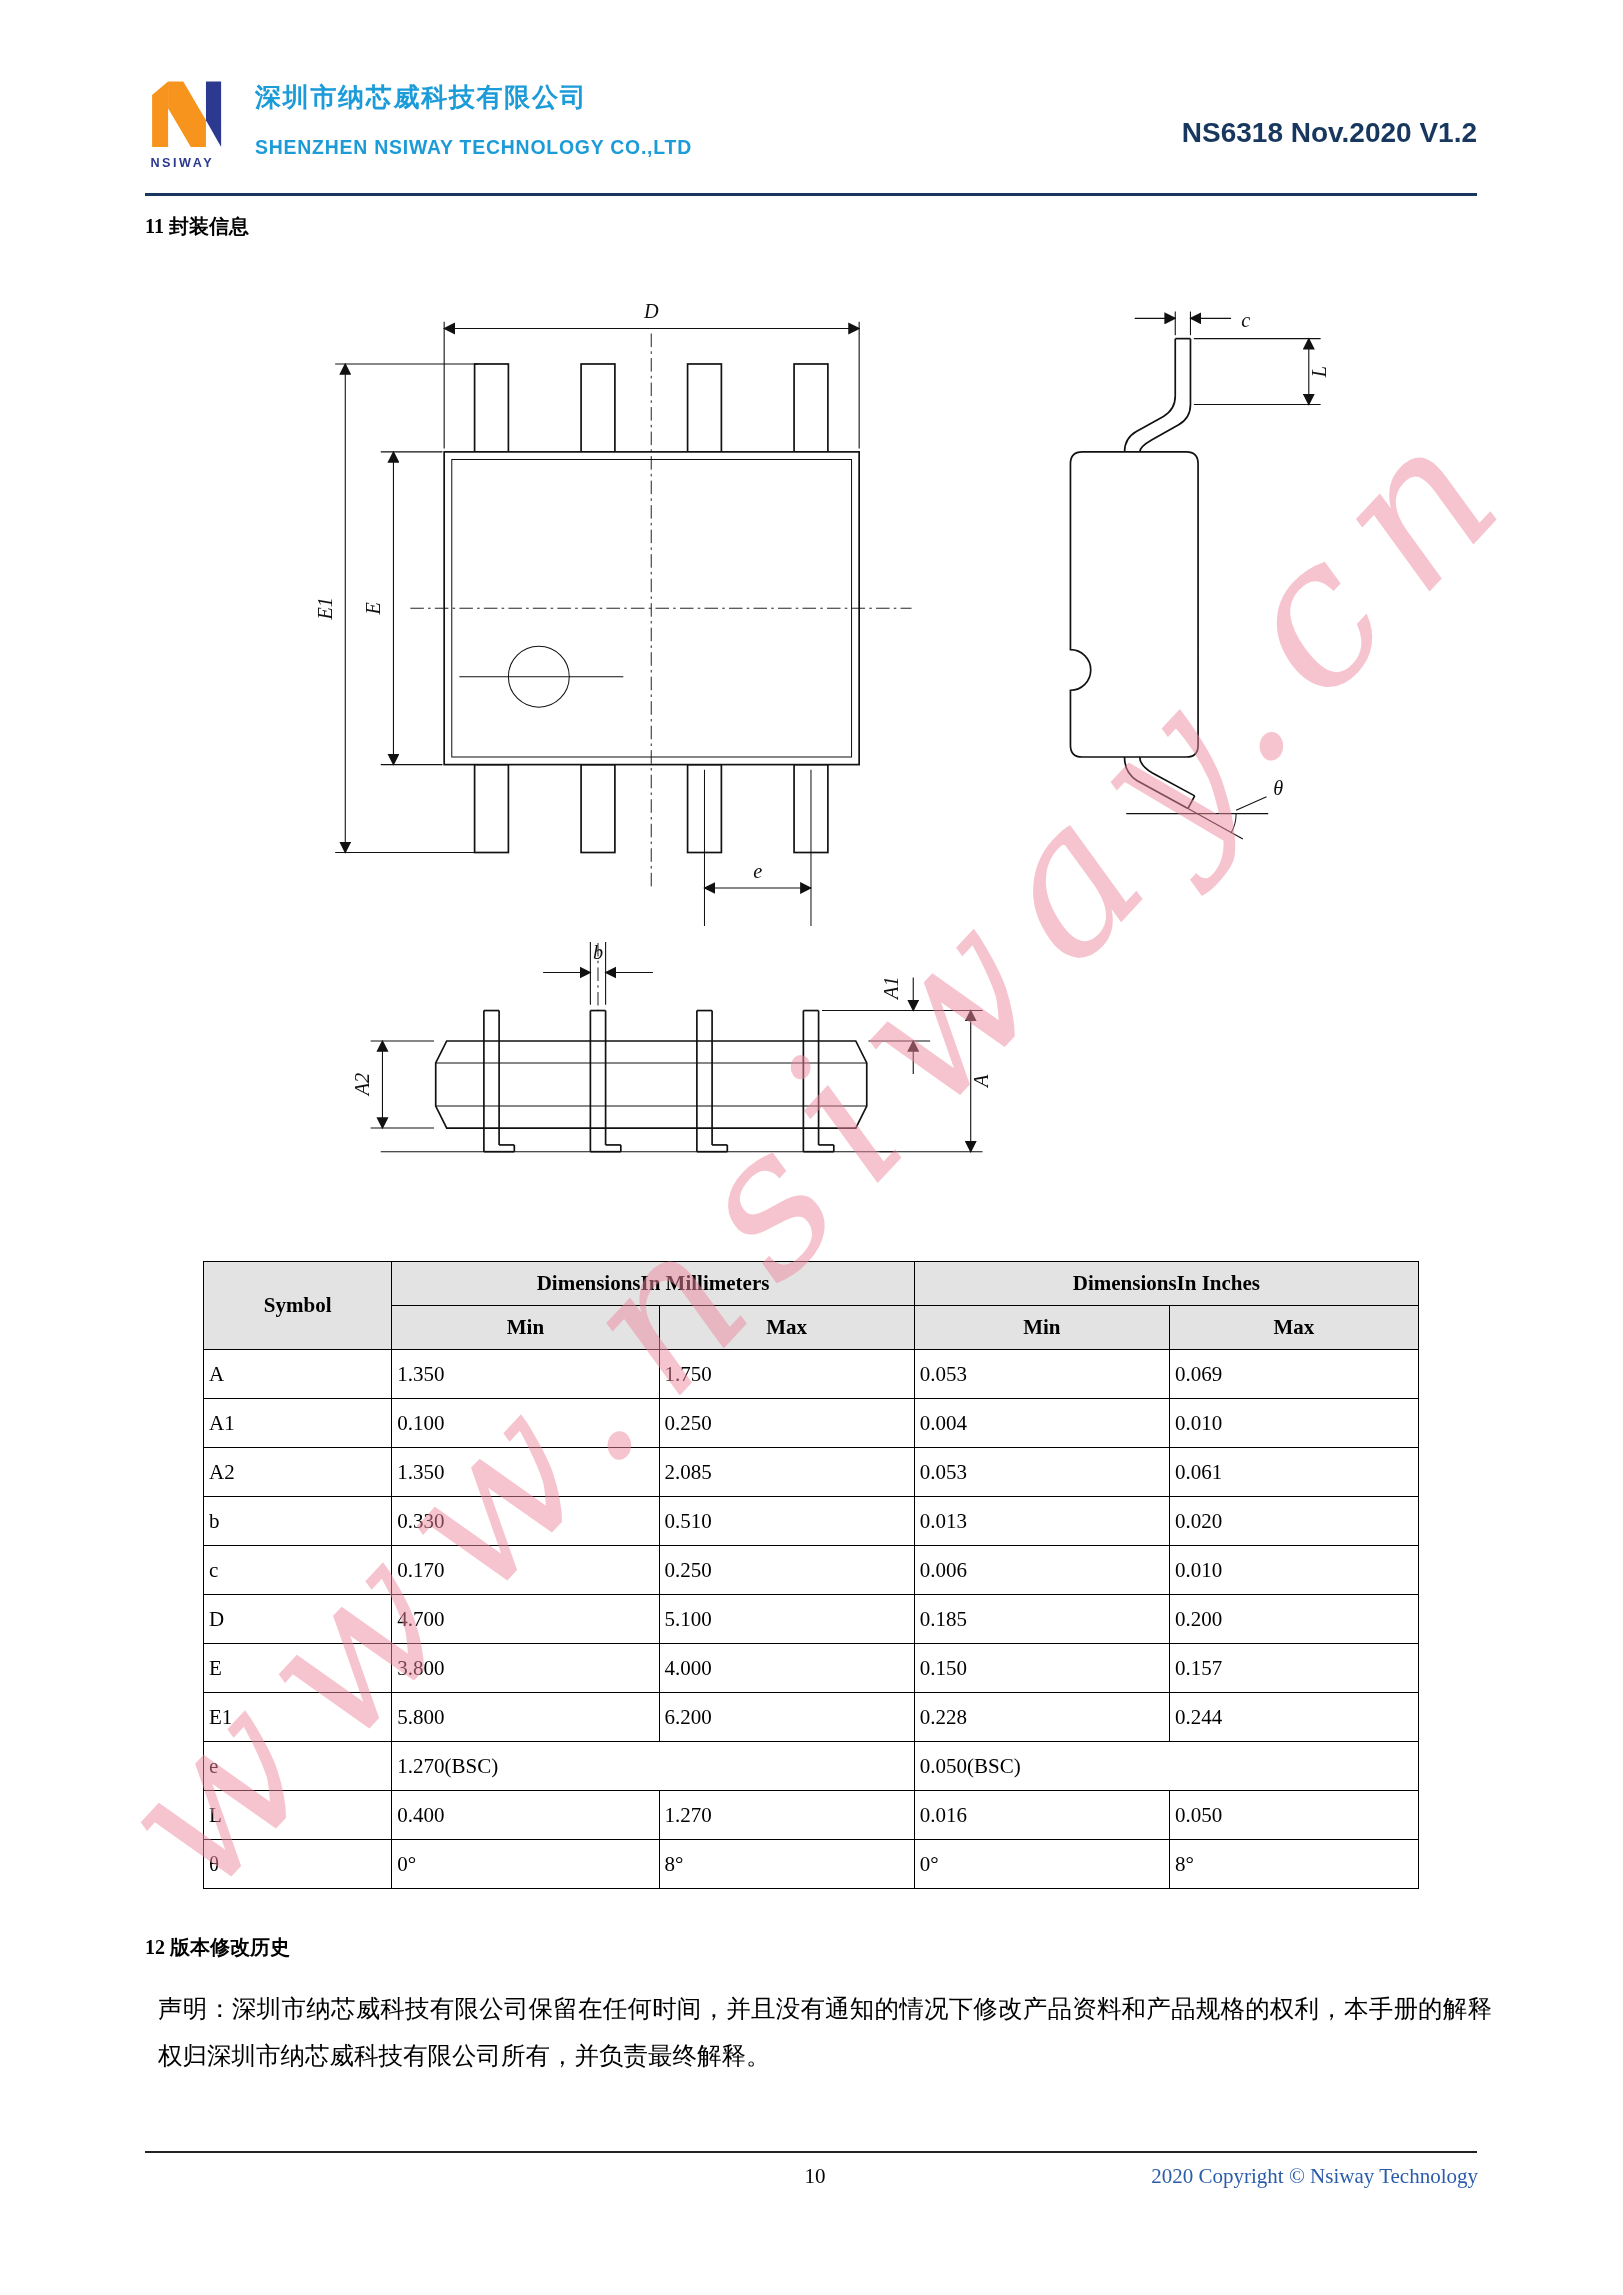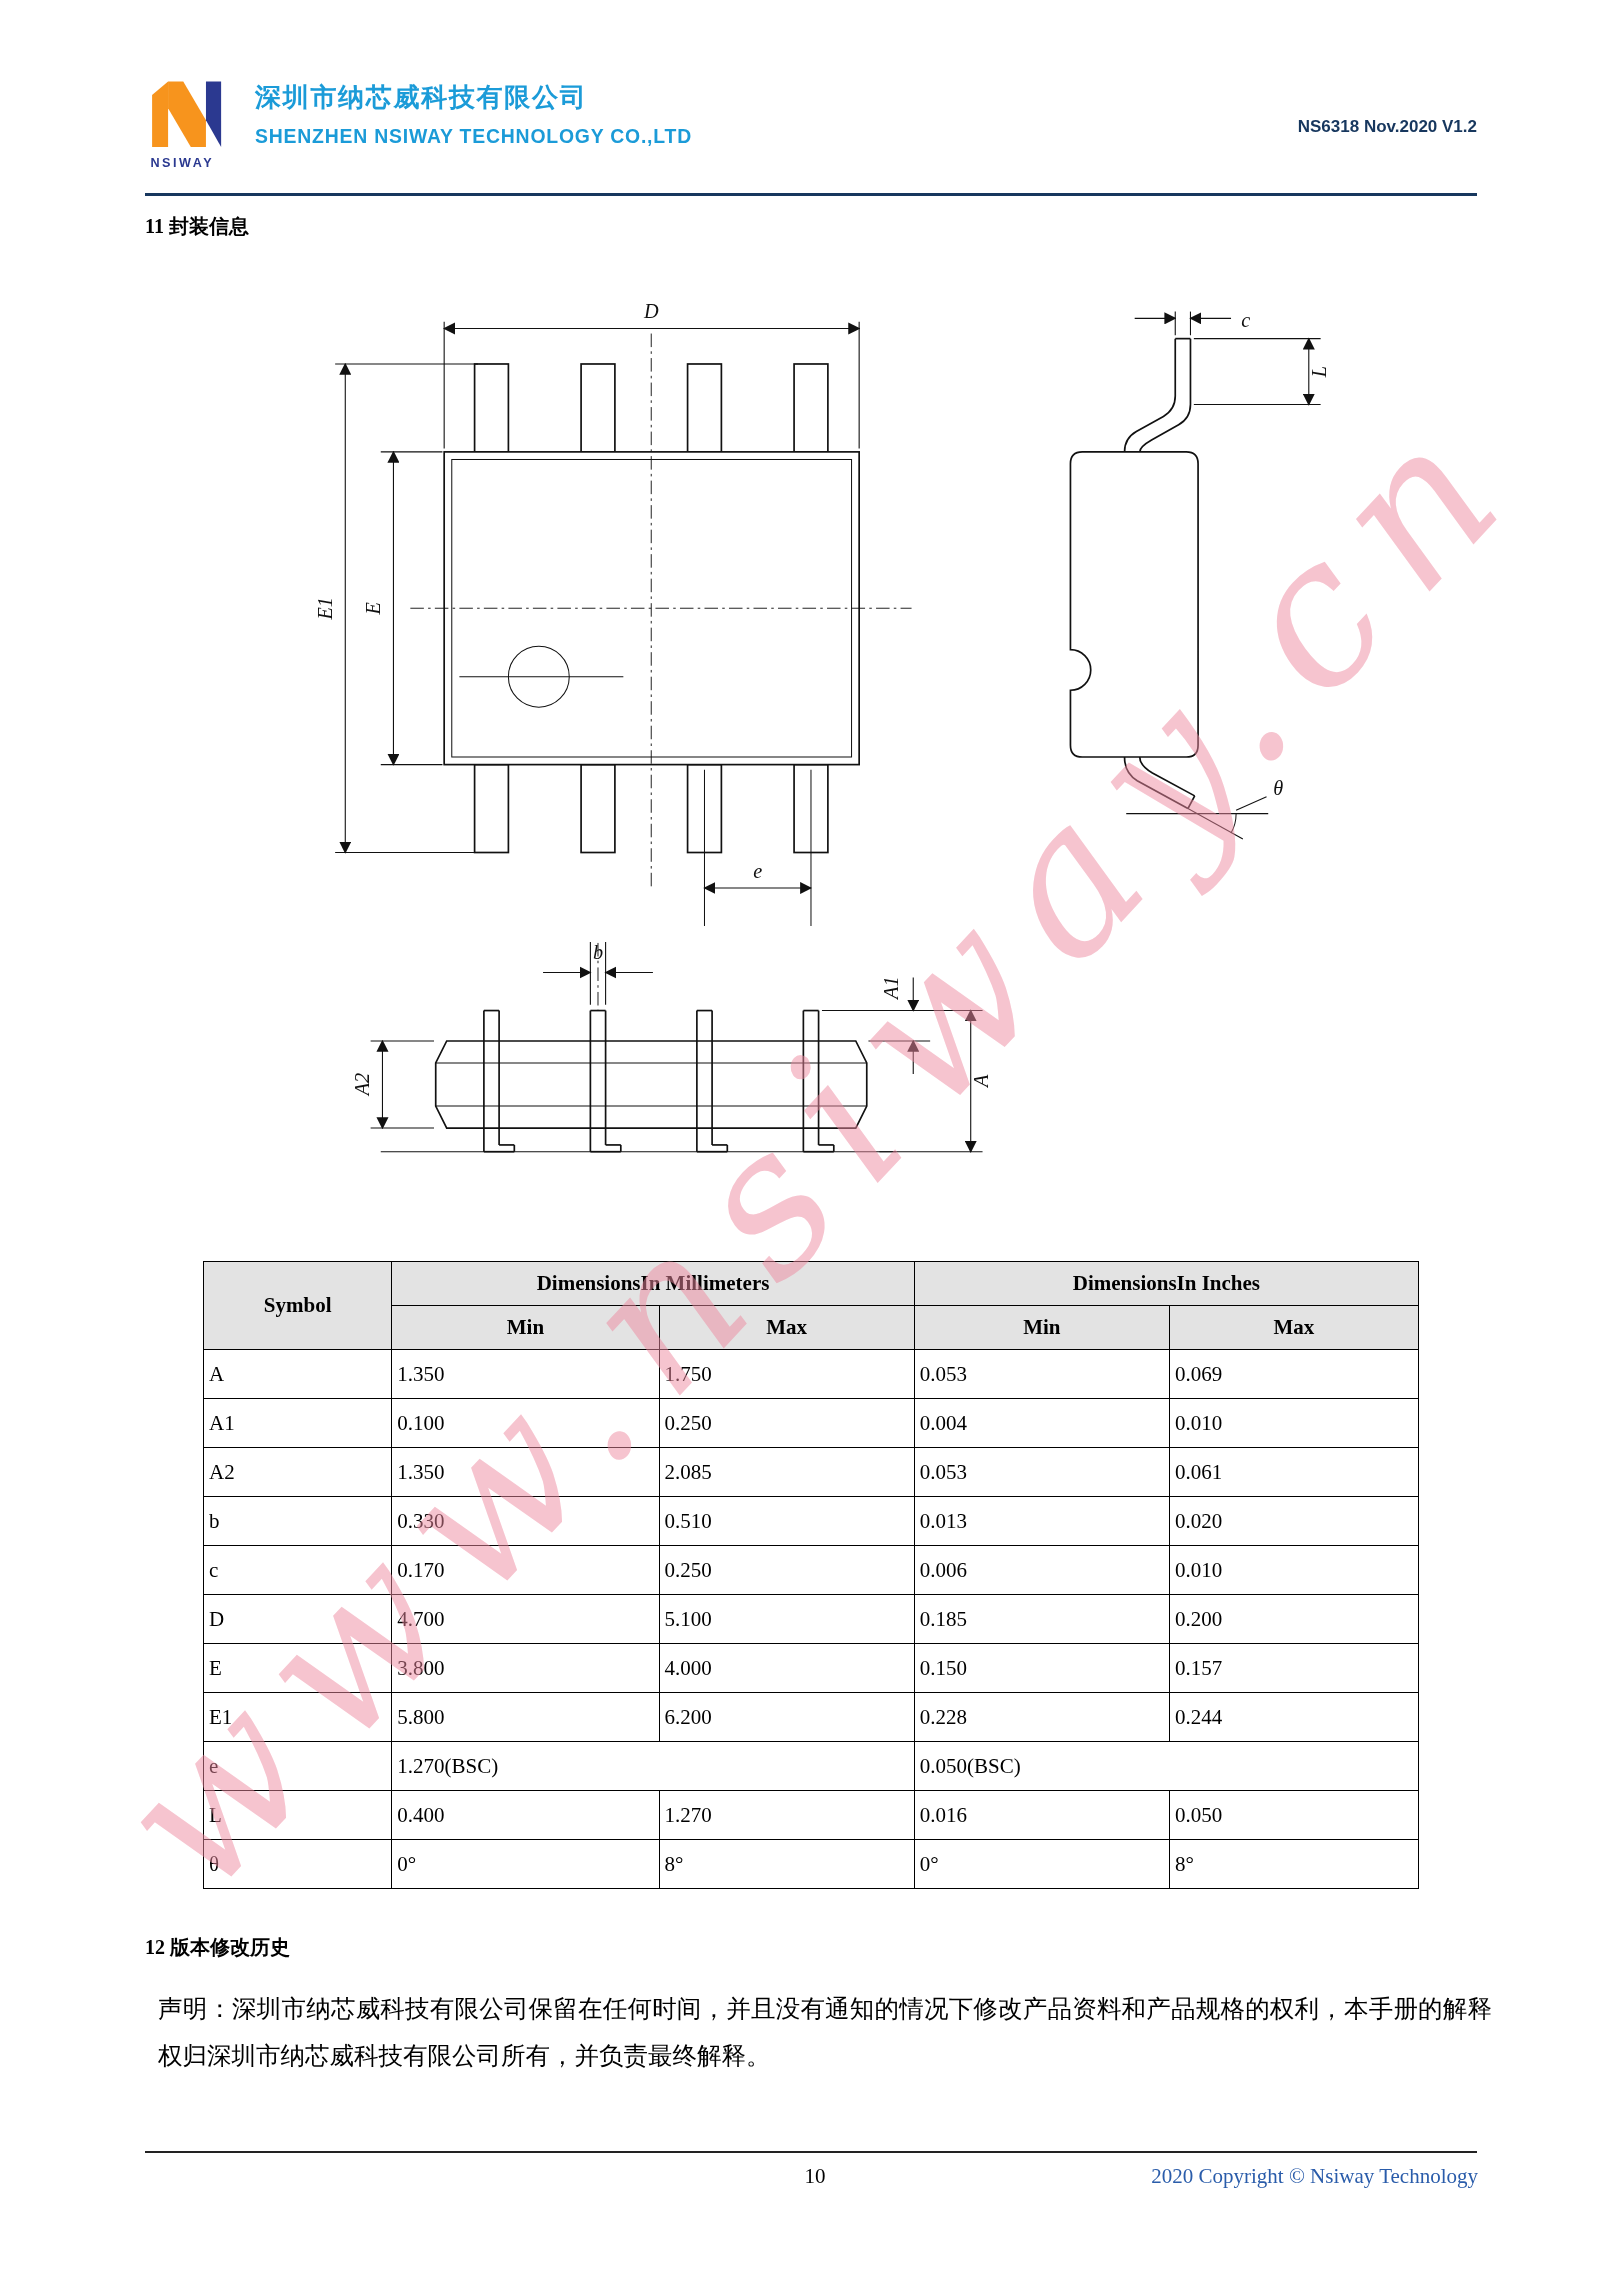--- a/index.html
+++ b/index.html
@@ -17,23 +17,23 @@
   .page{position:relative;width:1623px;height:2295px;background:#fff;overflow:hidden;
         font-family:"Liberation Serif","DejaVu Serif",serif;color:#000;}
 
   
   .header{position:absolute;left:145px;top:73px;width:1332px;height:110px;}
   .logo{position:absolute;left:0;top:0;width:95px;height:101px;}
   .company{position:absolute;left:110px;top:6.8px;}
   .company .cn{font-family:"Liberation Sans","DejaVu Sans",sans-serif;font-weight:bold;
                font-size:26px;color:var(--brand-blue);letter-spacing:1.7px;}
   .company .en{font-family:"Liberation Sans","DejaVu Sans",sans-serif;font-weight:bold;
-               font-size:19.4px;color:var(--brand-blue);margin-top:10px;letter-spacing:0.8px;}
+               font-size:19.4px;color:var(--brand-blue);margin-top:21px;letter-spacing:0.8px;}
   .docref{position:absolute;right:0;top:44px;font-family:"Liberation Sans","DejaVu Sans",sans-serif;
-          font-weight:bold;font-size:17px;color:var(--navy);}
+          font-weight:bold;font-size:28px;color:var(--navy);}
   .header-rule{position:absolute;left:145px;top:193px;width:1332px;height:2.5px;background:var(--navy);}
 
   
   .sec-title{position:absolute;left:145px;margin:0;font-size:20px;font-weight:bold;color:#000;}
   .sec11{top:213px;}
   .sec12{top:1934px;}
 
   
   .drawings{position:absolute;left:254px;top:296px;width:1141px;height:922px;}
   .ol{stroke:var(--ink);stroke-width:2;fill:none;}

